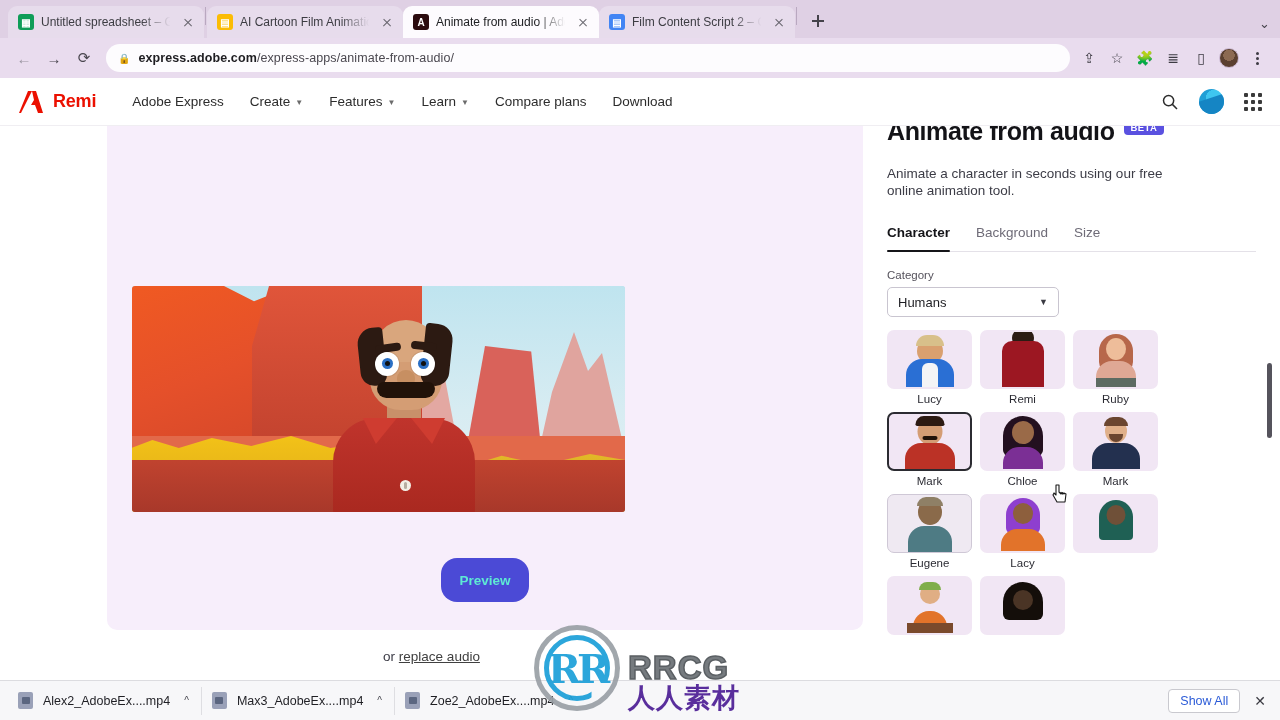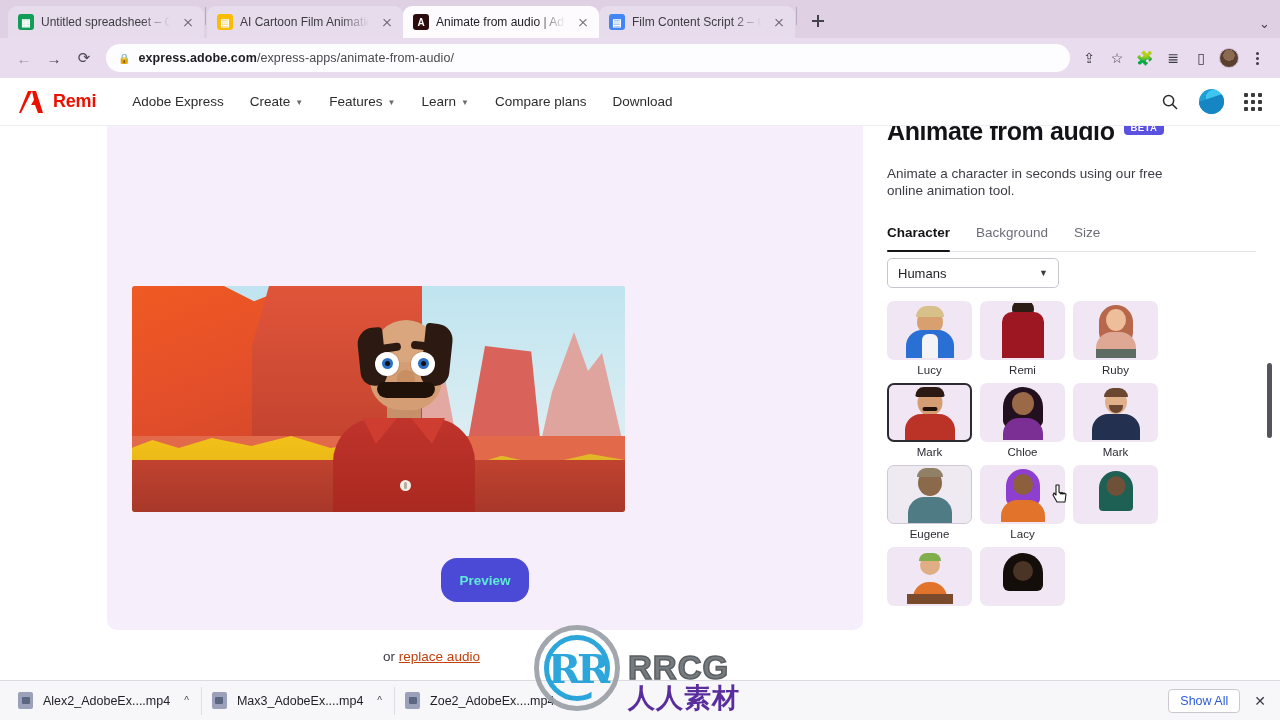--- a/index.html
+++ b/index.html
@@ -249,21 +249,21 @@
   .preview-btn {
     position: absolute; left: 441px; top: 432px; width: 88px; height: 44px;
     background: #4b4ad6; color: #5eead4; border-radius: 16px; border: none;
     font-size: 13.5px; font-weight: 700; font-family: inherit;
     display: flex; align-items: center; justify-content: center;
   }
   .replace-row {
     position: absolute; left: 0; right: 0; top: 523px; text-align: center;
     font-size: 13.5px; color: #3b3b46;
   }
-  .replace-row a { color: #c2410c; text-decoration: underline; }
+  .replace-row a { color: #404040; text-decoration: underline; }
   .enhance-row {
     position: absolute; left: 0; right: 0; top: 557px;
     display: flex; align-items: center; justify-content: center; gap: 11px;
   }
   .toggle {
     width: 28px; height: 15px; border-radius: 8px; background: #e6e2ea;
     position: relative; border: none;
   }
   .toggle::after {
     content: ""; position: absolute; left: 1px; top: 1px;
@@ -604,20 +604,21 @@
             <span class="beta-badge">BETA</span>
           </div>
           <div class="panel-sub">Animate a character in seconds using our free online animation tool.</div>
 
           <div class="tabs">
             <button class="tab-item active">Character</button>
             <button class="tab-item">Background</button>
             <button class="tab-item">Size</button>
           </div>
 
+          <div class="field-label">Category</div>
           <div class="select-box">
             <span>Humans</span>
             <span class="caret-d">▼</span>
           </div>
 
           <div class="char-grid">
 
 
             <div class="char-cell">
               <div class="char-thumb">

